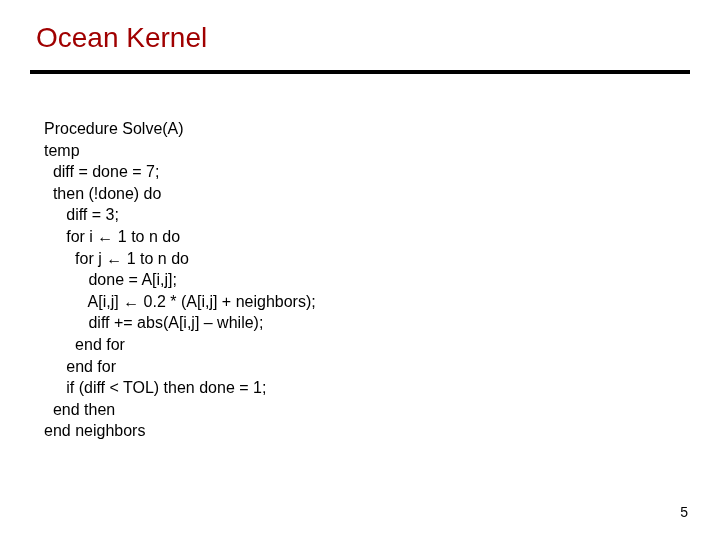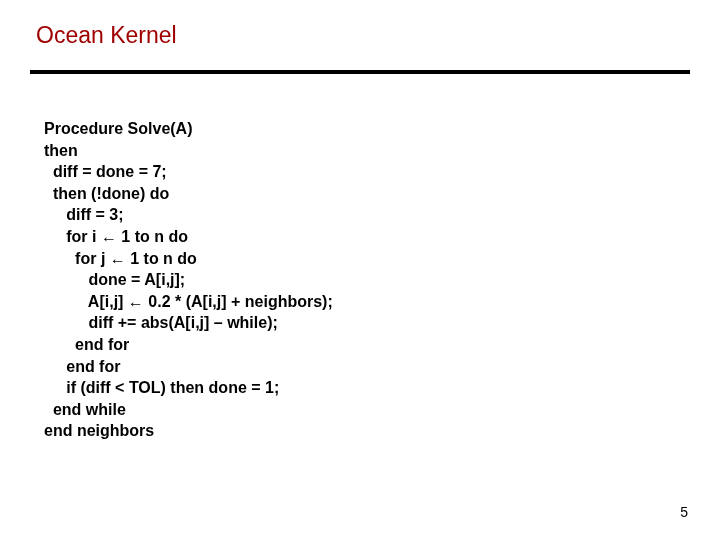--- a/index.html
+++ b/index.html
@@ -14,21 +14,21 @@
   .slide {
     width: 720px;
     height: 540px;
     position: relative;
     box-sizing: border-box;
   }
   .title {
     position: absolute;
     top: 22px;
     left: 36px;
-    font-size: 23px;
+    font-size: 28px;
     color: #a00000;
     font-weight: normal;
   }
   .rule {
     position: absolute;
     top: 70px;
     left: 30px;
     width: 660px;
     height: 0;
     border-top: 4px solid #000;
@@ -36,49 +36,49 @@
   .code {
     position: absolute;
     top: 118px;
     left: 44px;
     font-family: Arial, Helvetica, sans-serif;
     font-size: 16px;
     line-height: 1.35;
     color: #000;
     white-space: pre;
   }
-  .code .kw { font-weight: bold; }
+  .code .kw { font-weight: normal; }
   .pagenum {
     position: absolute;
     bottom: 20px;
     right: 32px;
     font-size: 14px;
     color: #000;
   }
   .arrow {
     font-family: Arial, Helvetica, sans-serif;
   }
 </style>
 </head>
 <body>
 
 <div class="slide">
   <div class="title">Ocean Kernel</div>
   <div class="rule"></div>
 
   <div class="code"><span class="kw">Procedure Solve(A)</span>
-<span class="kw">then</span>
+<span class="kw">temp</span>
 <span class="kw">  diff = done = 7;</span>
 <span class="kw">  then (!done) do</span>
 <span class="kw">     diff = 3;</span>
 <span class="kw">     for i </span><span class="kw arrow">←</span><span class="kw"> 1 to n do</span>
 <span class="kw">       for j </span><span class="kw arrow">←</span><span class="kw"> 1 to n do</span>
 <span class="kw">          done = A[i,j];</span>
 <span class="kw">          A[i,j] </span><span class="kw arrow">←</span><span class="kw"> 0.2 * (A[i,j] + neighbors);</span>
 <span class="kw">          diff += abs(A[i,j] – while);</span>
 <span class="kw">       end for</span>
 <span class="kw">     end for</span>
 <span class="kw">     if (diff &lt; TOL) then done = 1;</span>
-<span class="kw">  end while</span>
+<span class="kw">  end then</span>
 <span class="kw">end neighbors</span></div>
 
   <div class="pagenum">5</div>
 </div>
 
 </body></html>

